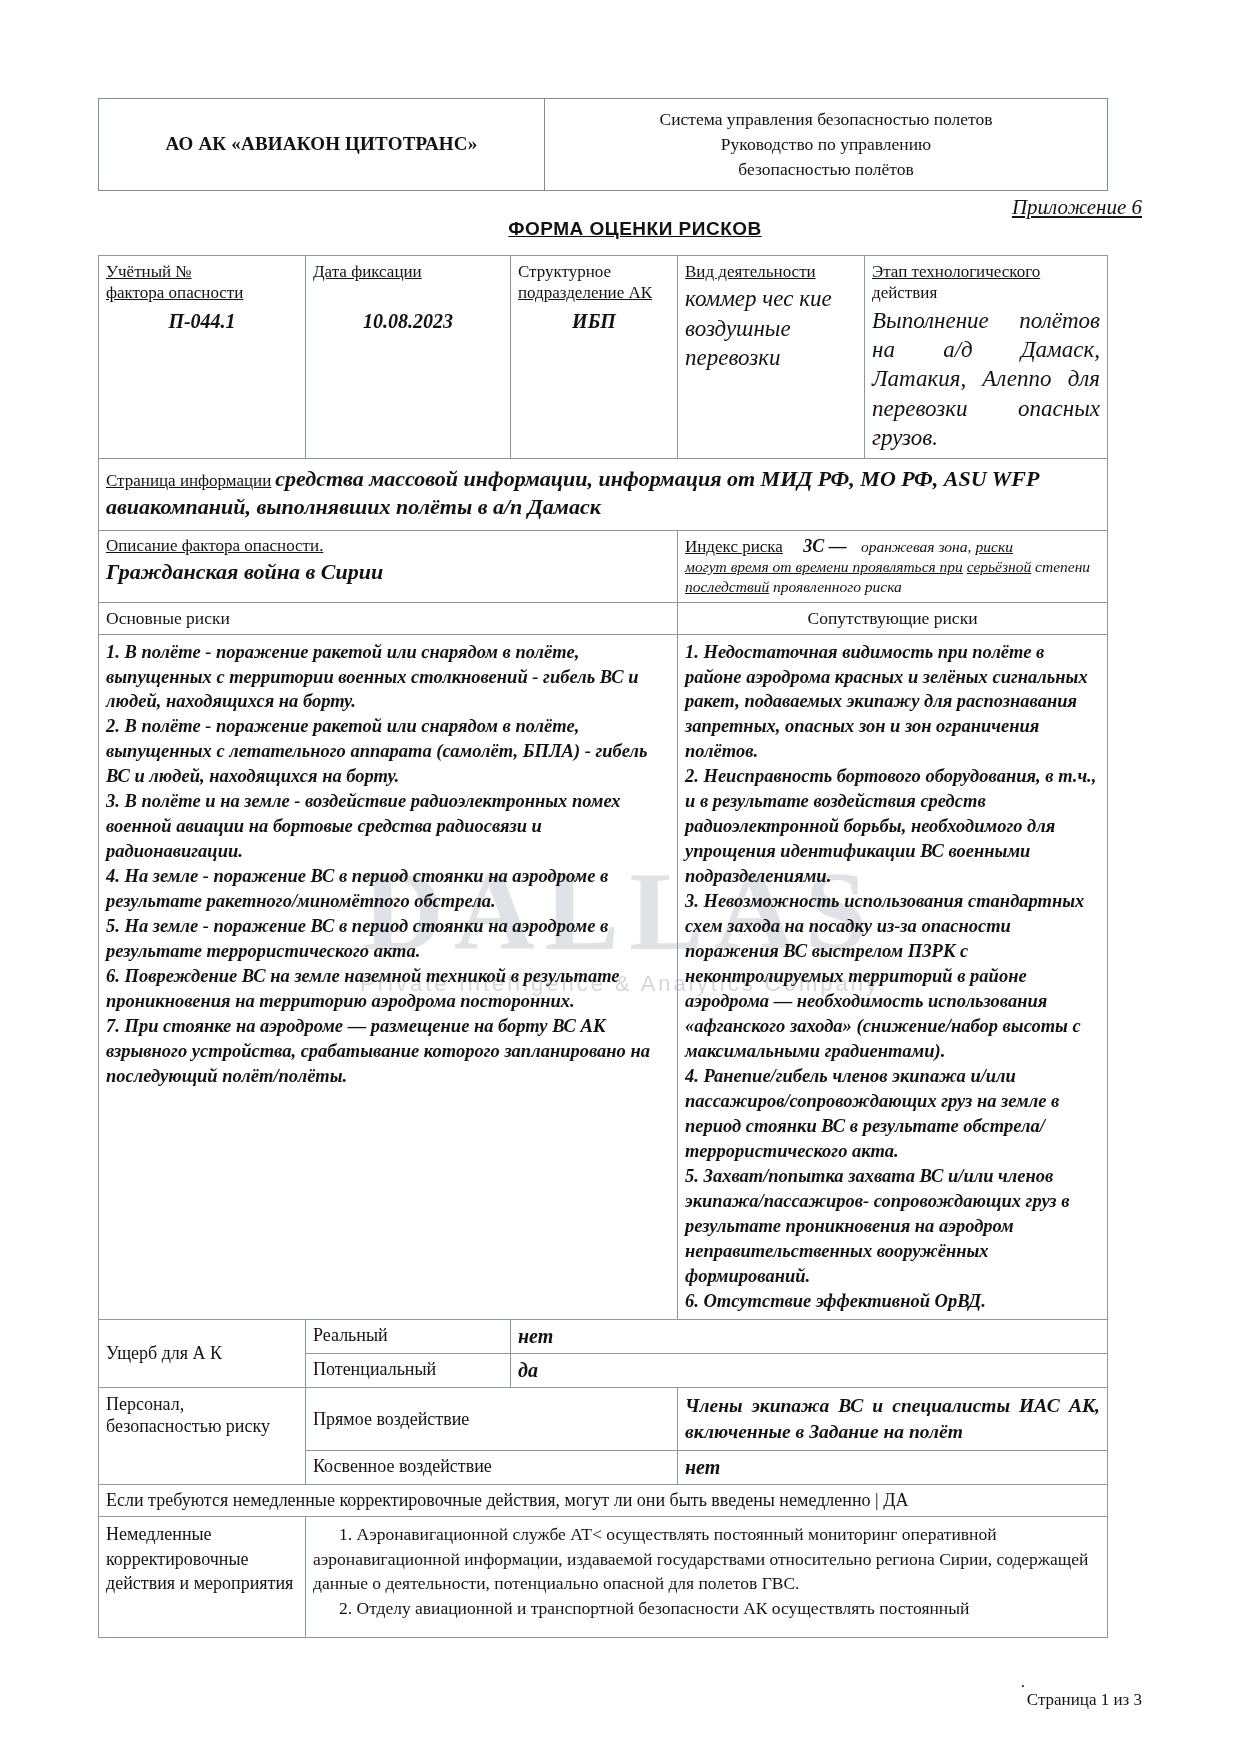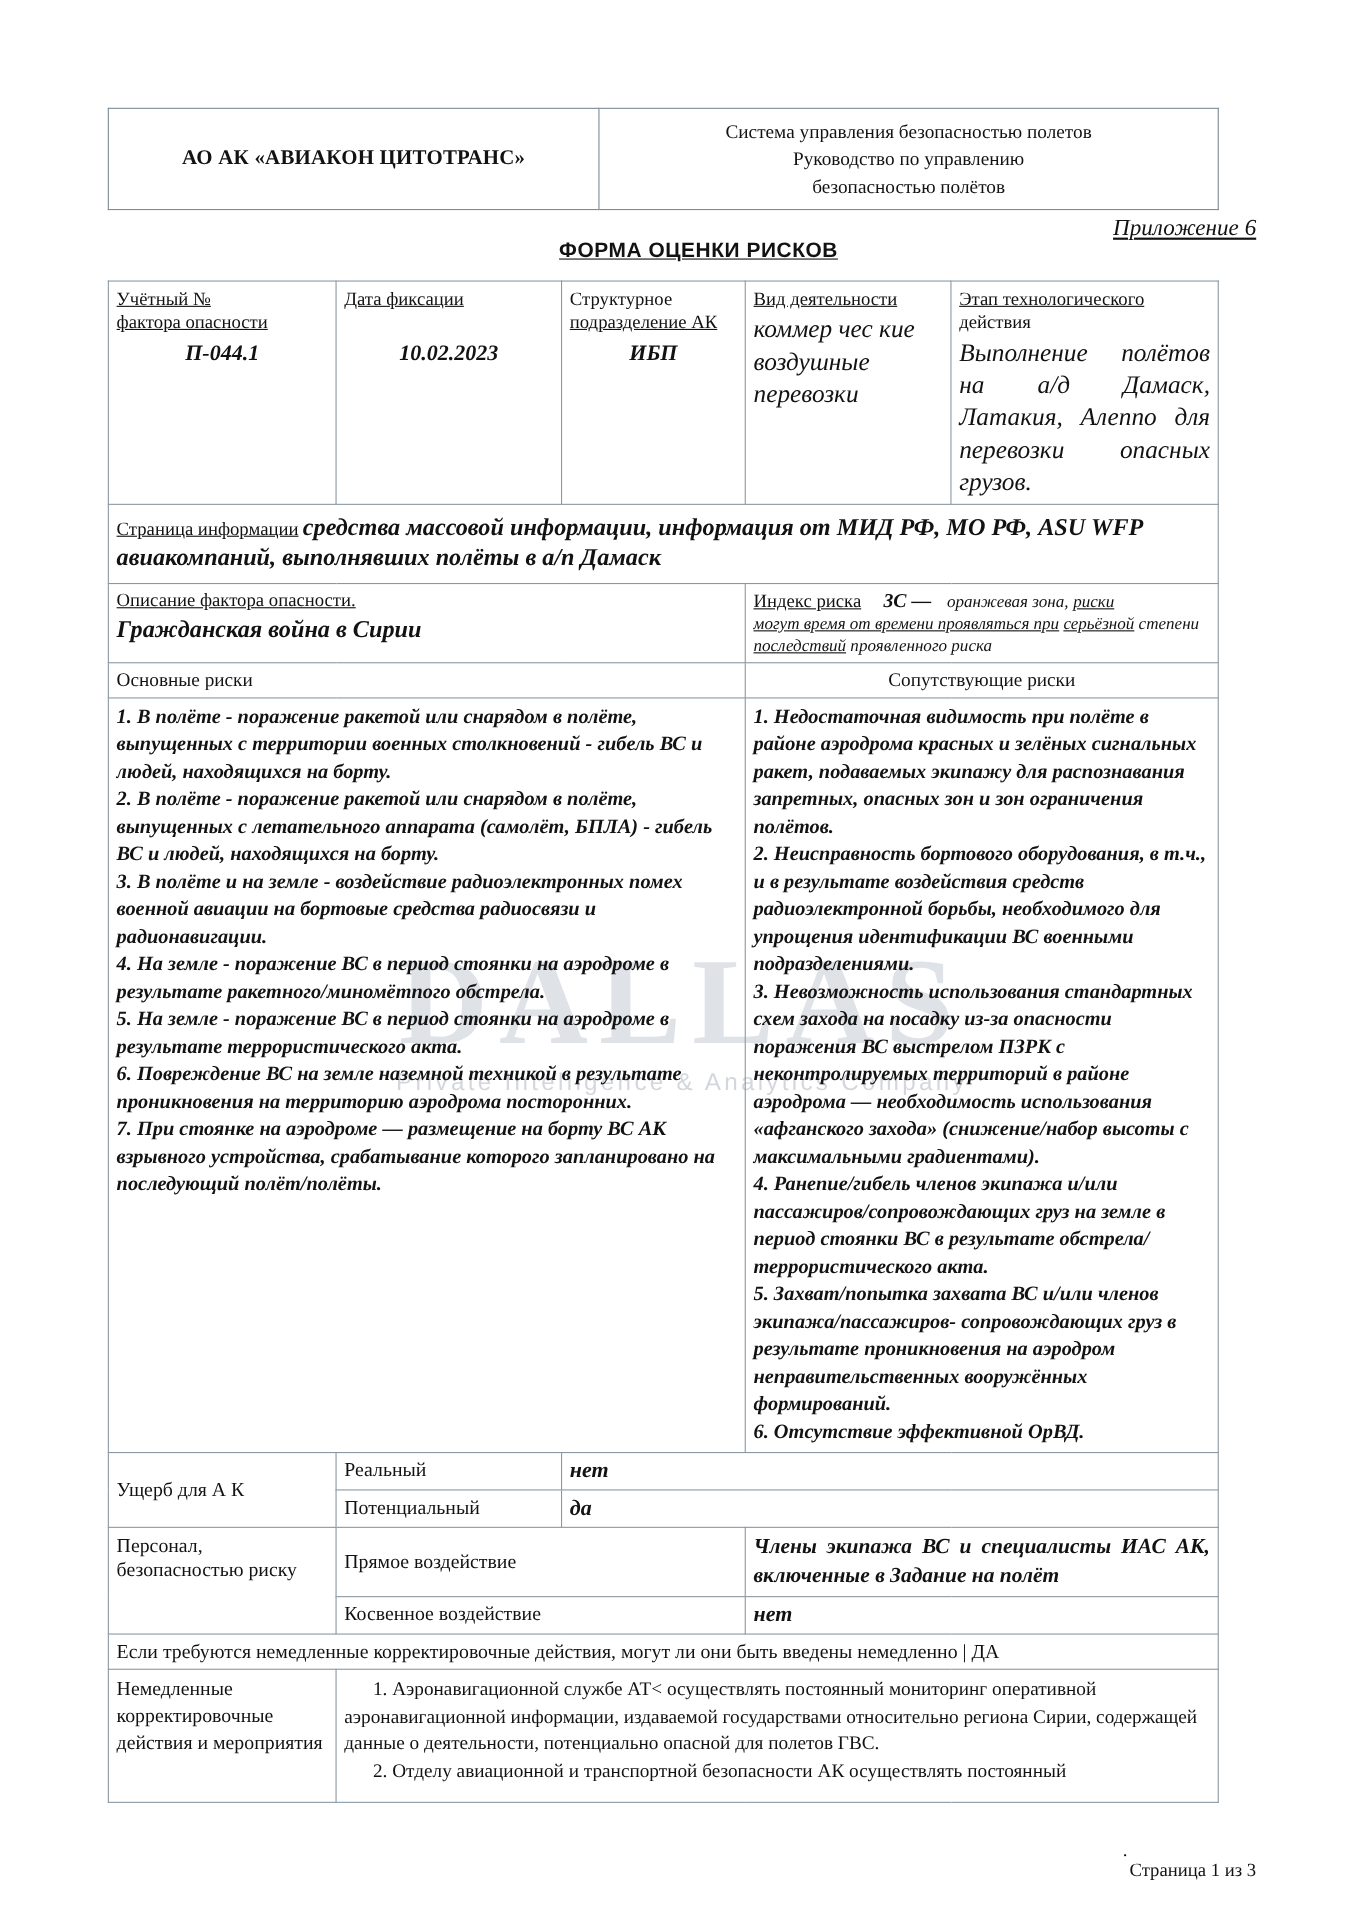--- a/index.html
+++ b/index.html
@@ -248,21 +248,21 @@
 
     <tbody>
         <tr>
       <td style="width:192px;">
         <div class="lbl">Учётный №</div>
         <div class="lbl">фактора опасности</div>
         <div class="val-bi-c">П-044.1</div>
       </td>
       <td style="width:190px;">
         <div class="lbl">Дата фиксации</div>
-        <div class="val-bi-c" style="padding-top:28px;">10.02.2023</div>
+        <div class="val-bi-c" style="padding-top:28px;">10.08.2023</div>
       </td>
       <td style="width:152px;">
         <div class="lbl-nu">Структурное</div>
         <div class="lbl">подразделение АК</div>
         <div class="val-bi-c">ИБП</div>
       </td>
       <td style="width:172px;">
         <div class="lbl">Вид деятельности</div>
         <div class="val-bi" style="margin-top:2px;">коммер чес кие воздушные перевозки</div>
       </td>

